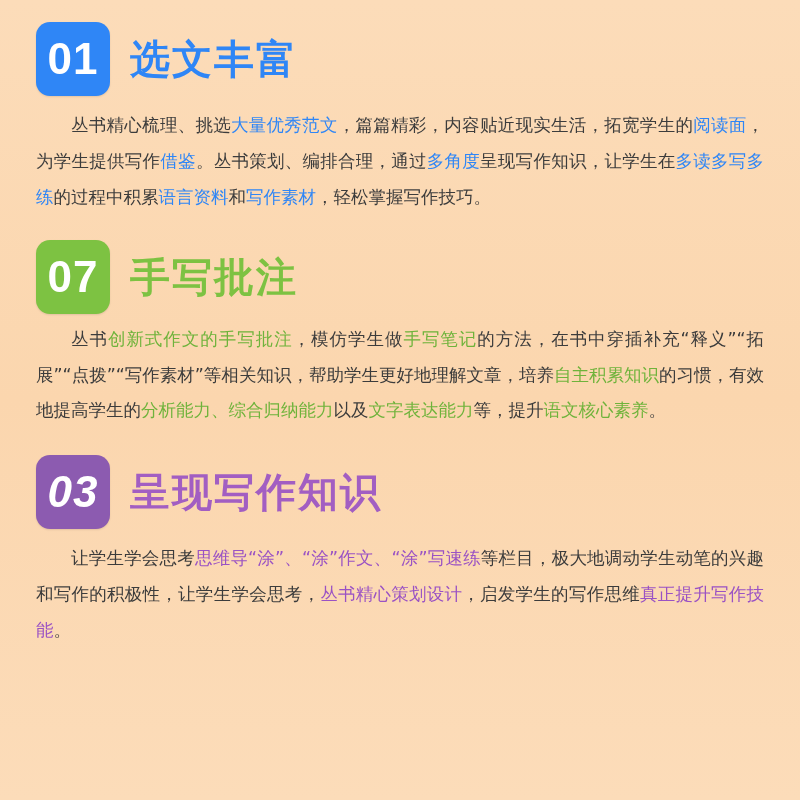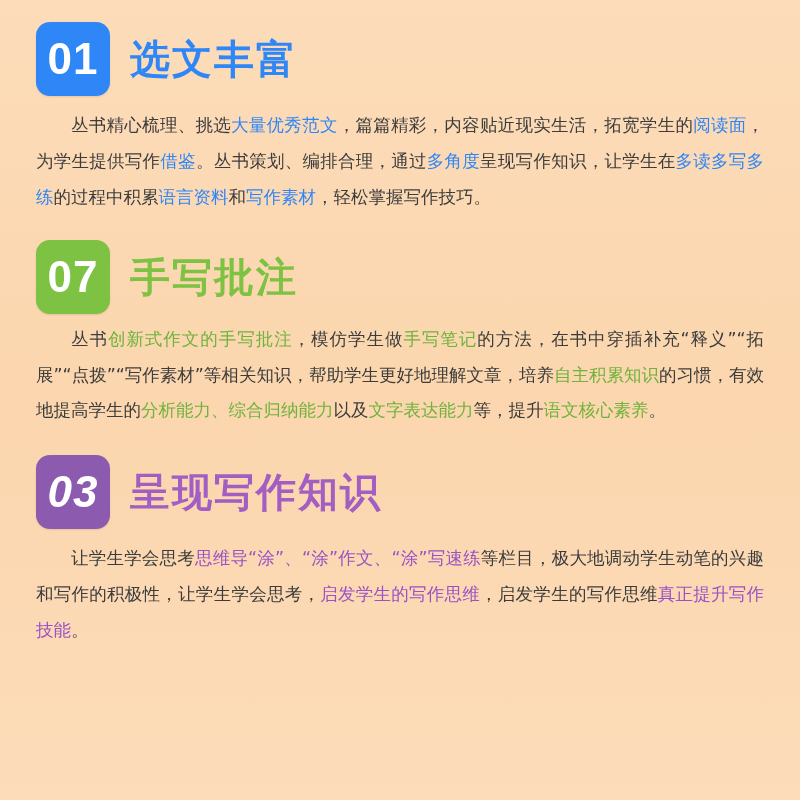--- a/index.html
+++ b/index.html
@@ -108,17 +108,17 @@
   </div>
 
   <div class="gap-b"></div>
 
   <div class="section s3 sec-3">
     <div class="sec-head">
       <div class="num-badge">03</div>
       <div class="sec-title">呈现写作知识</div>
     </div>
     <p class="body-text">
-      <span class="hl-plain">让学生学会思考</span><span class="hl-purple">思维导“涂”、“涂”作文、“涂”写速练</span><span class="hl-plain">等栏目，极大地调动学生动笔的兴趣和写作的积极性，让学生学会思考，</span><span class="hl-purple">启发学生的写作思维</span><span class="hl-plain">，启发学生的写作思维</span><span class="hl-purple">真正提升写作技能</span><span class="hl-plain">。</span>
+      <span class="hl-plain">让学生学会思考</span><span class="hl-purple">思维导“涂”、“涂”作文、“涂”写速练</span><span class="hl-plain">等栏目，极大地调动学生动笔的兴趣和写作的积极性，让学生学会思考，</span><span class="hl-purple">丛书精心策划设计</span><span class="hl-plain">，启发学生的写作思维</span><span class="hl-purple">真正提升写作技能</span><span class="hl-plain">。</span>
     </p>
   </div>
 
 </div>
 
 </body></html>

